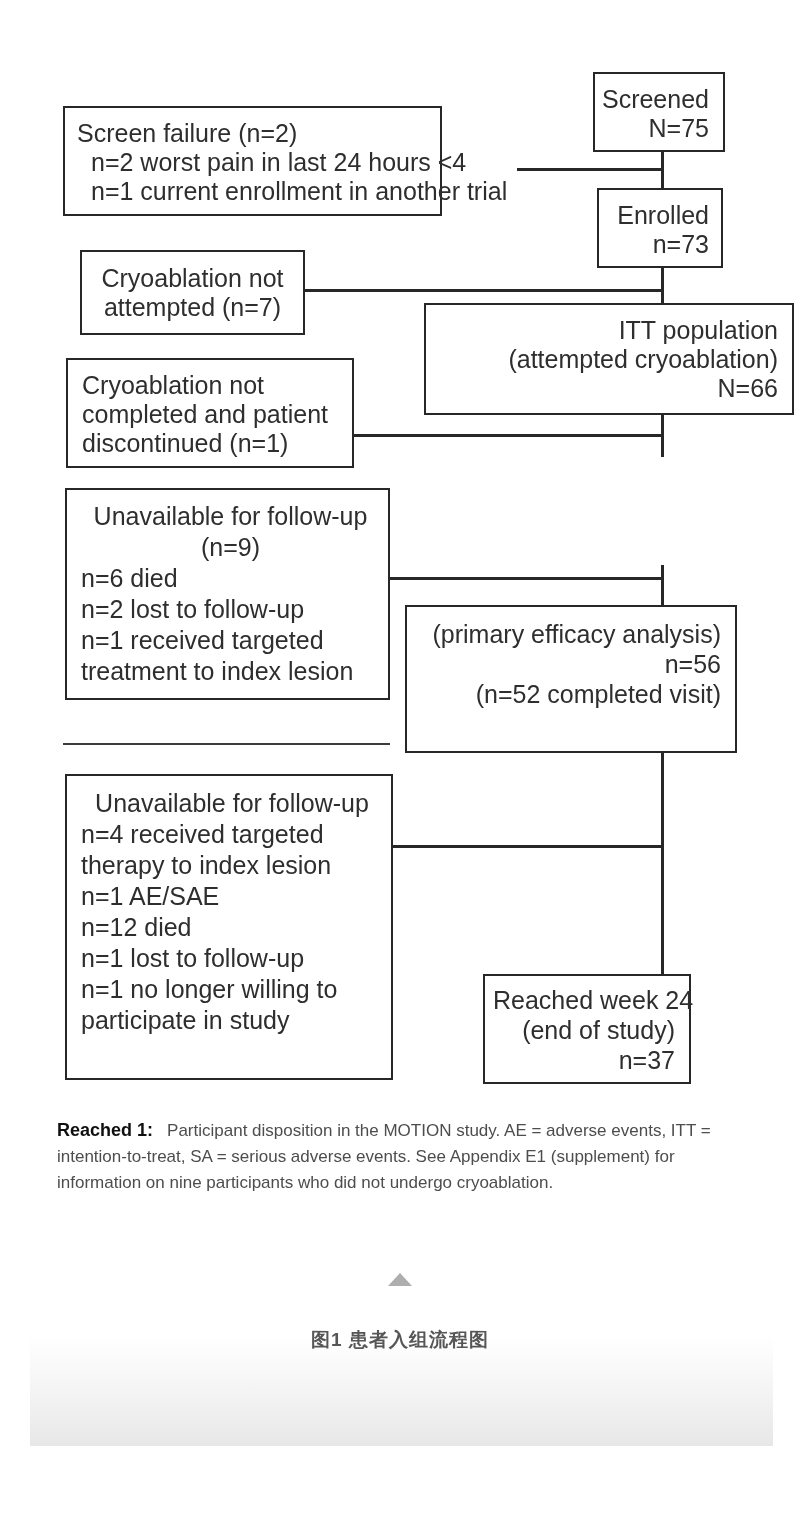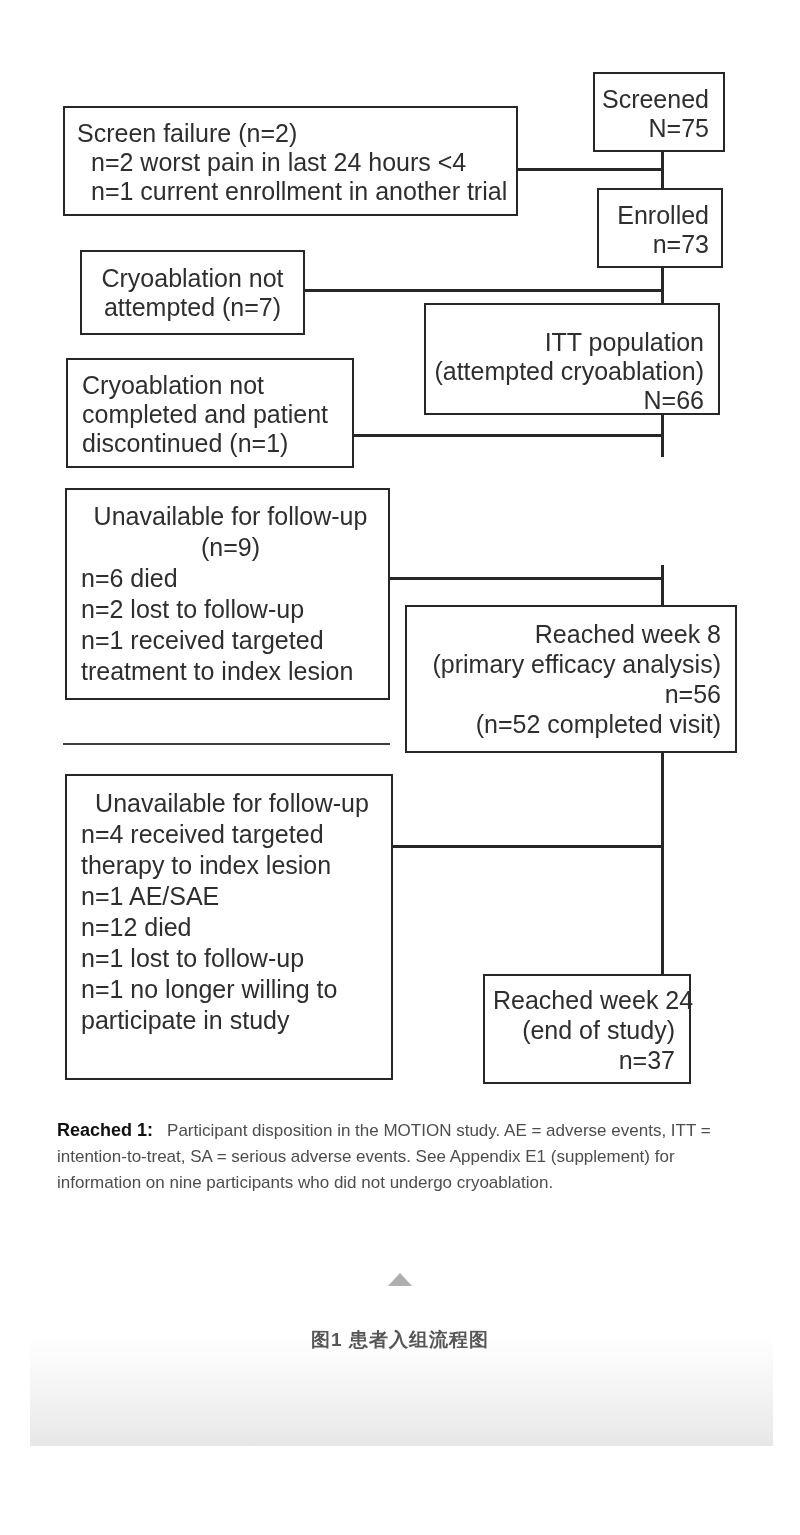--- a/index.html
+++ b/index.html
@@ -6,25 +6,25 @@
   body { width:800px; height:1535px; font-family:"Liberation Sans", sans-serif; }
   .stage { position:relative; width:800px; height:1535px; overflow:hidden; background:#ffffff; }
 
   
   .fbox { position:absolute; box-sizing:border-box; border:2.5px solid #272727;
           background:#ffffff; color:#2e2e2e; font-size:25px; line-height:29px; }
   .fbox .ln { white-space:nowrap; }
   .ta-r { text-align:right; } .ta-c { text-align:center; } .ta-l { text-align:left; }
 
   #b-screened        { left:593px; top:72px;  width:132px; height:80px;  padding:11px 14px 0 6px;  }
-  #b-screen-failure  { left:63px;  top:106px; width:455px; height:110px; padding:11px 8px 0 12px;  }
+  #b-screen-failure  { left:63px;  top:106px; width:379px; height:110px; padding:11px 8px 0 12px;  }
   #b-screen-failure .indent { padding-left:14px; }
   #b-enrolled        { left:597px; top:188px; width:126px; height:80px;  padding:11px 12px 0 6px;  }
   #b-cryo-na         { left:80px;  top:250px; width:225px; height:85px;  padding:12px 6px 0 6px;   }
-  #b-itt             { left:424px; top:303px; width:296px; height:112px; padding:23px 14px 0 8px;  }
+  #b-itt             { left:424px; top:303px; width:370px; height:112px; padding:11px 14px 0 8px;  }
   #b-cryo-nc         { left:66px;  top:358px; width:288px; height:110px; padding:11px 6px 0 14px;  }
   #b-unavail9        { left:65px;  top:488px; width:325px; height:212px; padding:11px 8px 0 14px; line-height:31px; }
   #b-week8           { left:405px; top:605px; width:332px; height:148px; padding:12px 14px 0 8px; line-height:30px; }
   #b-unavail19       { left:65px;  top:774px; width:328px; height:306px; padding:12px 8px 0 14px; line-height:31px; }
   #b-week24          { left:483px; top:974px; width:208px; height:110px; padding:9px 14px 0 8px;  line-height:30px; }
 
   
   .vline, .hline, .sline { position:absolute; background:#272727; }
   .vline { width:2.5px; } .hline { height:2.5px; }
   #c-v1 { left:661px; top:151px; height:39px;  }
@@ -94,21 +94,20 @@
   <div class="fbox ta-l" id="b-unavail9">
     <div class="ln ta-c">Unavailable for follow-up</div>
     <div class="ln ta-c">(n=9)</div>
     <div class="ln">n=6 died</div>
     <div class="ln">n=2 lost to follow-up</div>
     <div class="ln">n=1 received targeted</div>
     <div class="ln">treatment to index lesion</div>
   </div>
 
   <div class="fbox ta-r" id="b-week8">
-    <div class="ln">Reached week 8</div>
     <div class="ln">(primary efficacy analysis)</div>
     <div class="ln">n=56</div>
     <div class="ln">(n=52 completed visit)</div>
   </div>
 
   <div class="fbox ta-l" id="b-unavail19">
     <div class="ln ta-c">Unavailable for follow-up</div>
     <div class="ln">n=4 received targeted</div>
     <div class="ln">therapy to index lesion</div>
     <div class="ln">n=1 AE/SAE</div>

